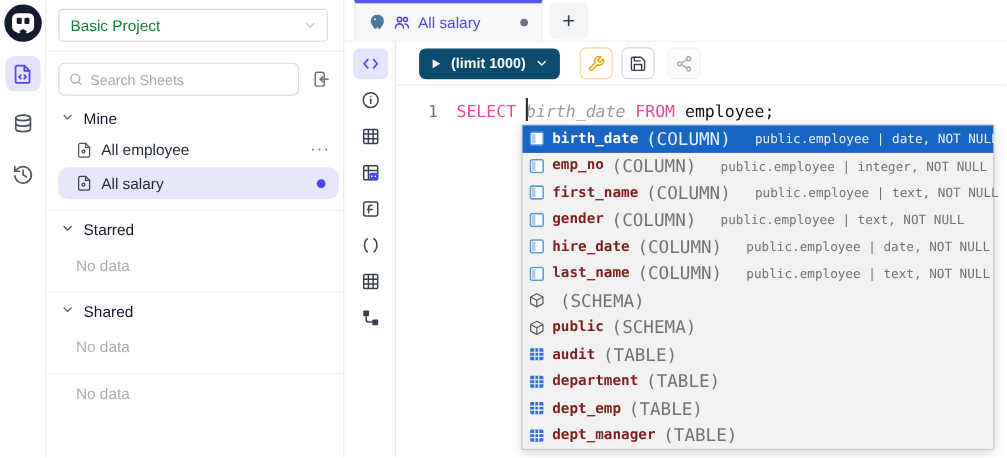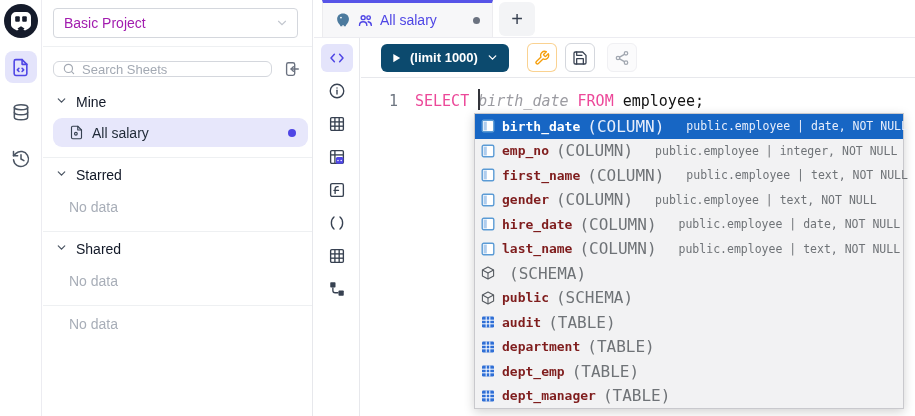--- a/index.html
+++ b/index.html
@@ -16,23 +16,23 @@
   .rail-btn.active { background:#e4e4fb; }
   .rail-btn svg { stroke:#4b5563; }
   .rail-btn.active svg { stroke:#4f46e5; }
 
   
   .sidebar { position:absolute; left:43px; top:0; bottom:0; width:270px;
     border-right:1px solid #e7e8ec; background:#fff; display:flex; flex-direction:column; }
   .project-row { padding:8px 14px 8px 10px; border-bottom:1px solid #eef0f2; }
   .select-box { height:30px; border:1px solid #d4d7dd; border-radius:4px; display:flex;
     align-items:center; justify-content:space-between; padding:0 8px 0 10px; font-size:14px;
-    color:#a21caf; cursor:pointer; background:#fff; }
+    color:#15803d; cursor:pointer; background:#fff; }
   .search-row { display:flex; align-items:center; gap:8px; padding:10px 8px 4px 10px; }
-  .search-box { flex:1; height:16px; border:1px solid #d4d7dd; border-radius:6px;
+  .search-box { flex:1; height:30px; border:1px solid #d4d7dd; border-radius:6px;
     display:flex; align-items:center; gap:6px; padding:0 8px; background:#fff; }
   .search-box input { border:none; outline:none; flex:1; font-size:13px; color:#374151;
     font-family:"Liberation Sans",sans-serif; background:transparent; }
   .search-box input::placeholder { color:#a3a9b3; }
   .import-btn { width:24px; height:24px; display:flex; align-items:center; justify-content:center; cursor:pointer; }
 
   .tree { flex:1; overflow:hidden; }
   .section { padding-bottom:6px; border-bottom:1px solid #eef0f2; }
   .section:last-child { border-bottom:none; }
   .sec-header { display:flex; gap:8px; padding:9px 12px 6px; font-size:14px;
@@ -182,20 +182,31 @@
     <div class="tree">
       <div class="section">
         <div class="sec-header">
           <span>
               <svg width="13" height="13" viewBox="0 0 24 24" fill="none" stroke="#4b5563" stroke-width="2.2" stroke-linecap="round">
                 <path d="m6 9 6 6 6-6"></path>
               </svg>
             </span>
           <span>Mine</span>
         </div>
+        <div class="tree-item">
+          <span>
+              <svg width="15" height="15" viewBox="0 0 24 24" fill="none" stroke="#4b5563" stroke-width="1.8" stroke-linecap="round" stroke-linejoin="round">
+                <path d="M14 2H6a2 2 0 0 0-2 2v16a2 2 0 0 0 2 2h12a2 2 0 0 0 2-2V8z"></path>
+                <path d="M14 2v6h6"></path>
+                <circle cx="11" cy="14" r="2.2"></circle>
+              </svg>
+            </span>
+          <span>All employee</span>
+          <span class="menu-dots">···</span>
+        </div>
         <div class="tree-item active">
           <span>
               <svg width="15" height="15" viewBox="0 0 24 24" fill="none" stroke="#374151" stroke-width="1.8" stroke-linecap="round" stroke-linejoin="round">
                 <path d="M14 2H6a2 2 0 0 0-2 2v16a2 2 0 0 0 2 2h12a2 2 0 0 0 2-2V8z"></path>
                 <path d="M14 2v6h6"></path>
                 <circle cx="11" cy="14" r="2.2"></circle>
               </svg>
             </span>
           <span>All salary</span>
           <span class="dot-purple"></span>

